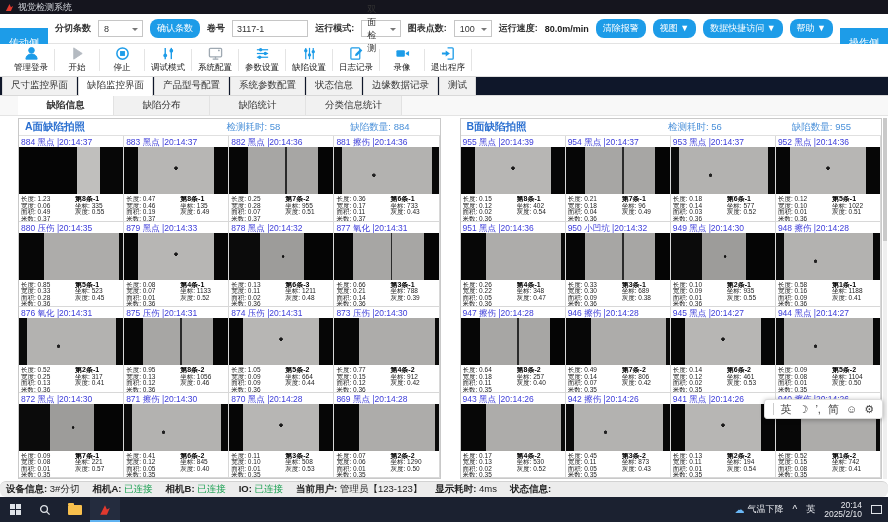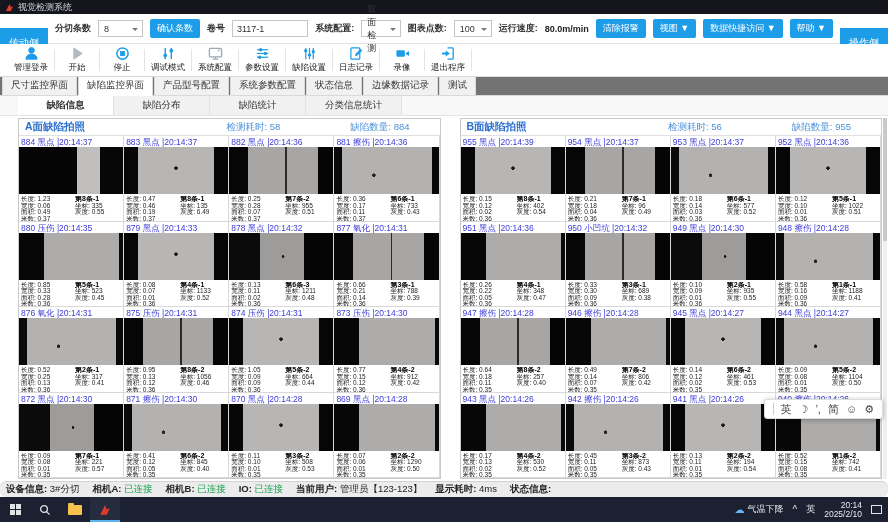--- a/index.html
+++ b/index.html
@@ -9,33 +9,33 @@
   
   .titlebar{height:14px;background:#15151e;color:#cfd2d8;font-size:9px;display:flex;align-items:center;gap:4px;padding-left:5px;flex:0 0 auto;}
   .titlebar svg{width:9px;height:9px;}
   
   .toolbar1{height:30px;border-bottom:1px solid #e3e3e3;display:flex;align-items:center;gap:7px;background:#fff;font-size:9px;flex:0 0 auto;}
   .side-btn{background:#1d9ce8;color:#fff;height:100%;display:flex;align-items:center;padding:0 9px;font-size:10px;flex:0 0 auto;margin-top:28px;}
   .lbl{font-weight:bold;color:#333;white-space:nowrap;}
   .combo{border:1px solid #c6c6c6;background:#fff;padding:0 16px 0 5px;position:relative;font-size:9px;color:#333;height:17px;display:flex;align-items:center;}
   .combo:after{content:"";position:absolute;right:4px;top:7px;border:3px solid transparent;border-top-color:#777;}
   .textbox{border:1px solid #c6c6c6;height:17px;font-size:9px;padding:0 4px;display:flex;align-items:center;width:152px;color:#333;background:#fff;}
-  .btn-blue{background:#1d9ce8;color:#fff;border-radius:2px;padding:3px 7px;font-size:9px;white-space:nowrap;cursor:pointer;}
+  .btn-blue{background:#1d9ce8;color:#fff;border-radius:8px;padding:3px 7px;font-size:9px;white-space:nowrap;cursor:pointer;}
   .speed{font-weight:bold;color:#222;}
   
   .toolbar2{height:33px;display:flex;align-items:center;background:#fff;border-bottom:1px solid #dedede;padding-left:8px;flex:0 0 auto;}
   .action{display:flex;flex-direction:column;align-items:center;justify-content:center;min-width:44px;padding:0 6px;gap:1px;cursor:pointer;}
   .action .aicon{height:15px;display:flex;align-items:center;}
   .action svg{width:15px;height:15px;fill:#1d9ce8;stroke:#1d9ce8;}
   .action.disabled svg{fill:#b4bac1;stroke:#b4bac1;}
   .action.muted svg{fill:#9fa9b2;stroke:#9fa9b2;}
   .albl{font-size:8.5px;color:#222;white-space:nowrap;}
   .adivider{width:1px;height:22px;background:#e4e4e4;}
   
-  .tabs{height:19px;display:flex;align-items:flex-end;background:#737373;padding-left:2px;border-bottom:1px solid #d9d9d9;flex:0 0 auto;}
+  .tabs{height:19px;display:flex;align-items:flex-end;background:#0f172a;padding-left:2px;border-bottom:1px solid #d9d9d9;flex:0 0 auto;}
   .tab{font-size:9.5px;padding:2px 8px 3px;border:1px solid #d9d9d9;border-bottom:none;background:#f1f1f1;color:#333;margin-right:1px;cursor:pointer;white-space:nowrap;}
   .tab.active{background:#fff;position:relative;top:1px;padding-bottom:4px;}
   
   .subtabs{height:20px;display:flex;align-items:stretch;background:#f8f8f8;border-bottom:1px solid #e4e4e4;padding-left:18px;flex:0 0 auto;}
   .subtab{font-size:9.5px;width:96px;display:flex;align-items:center;justify-content:center;color:#333;background:#f1f1f1;border-right:1px solid #e2e2e2;cursor:pointer;}
   .subtab.active{background:#fff;font-weight:bold;}
   
   .content{flex:1 1 auto;display:flex;gap:19px;padding:2px 6px 2px 18px;background:#fff;position:relative;min-height:0;}
   .panel{flex:1;border:1px solid #c9c9c9;display:flex;flex-direction:column;min-width:0;background:#fff;}
   .panel-header{height:17px;display:flex;align-items:center;font-size:9.5px;padding:0 6px;border-bottom:1px solid #e0e0e0;flex:0 0 auto;}
@@ -99,21 +99,21 @@
     <div class="side-btn">传动侧</div>
     <span class="lbl">分切条数</span>
     <div class="combo" style="width:70px">
         <span>8</span>
       </div>
     <div class="btn-blue">确认条数</div>
     <span class="lbl">卷号</span>
     <div class="textbox">
         <span>3117-1</span>
       </div>
-    <span class="lbl">系统配置:</span>
+    <span class="lbl">运行模式:</span>
     <div class="combo" style="width:58px">
         <span>双面检测</span>
       </div>
     <span class="lbl">图表点数:</span>
     <div class="combo" style="width:38px">
         <span>100</span>
       </div>
     <span class="lbl">运行速度:</span>
     <span class="speed">80.0m/min</span>
     <div class="btn-blue">清除报警</div>

